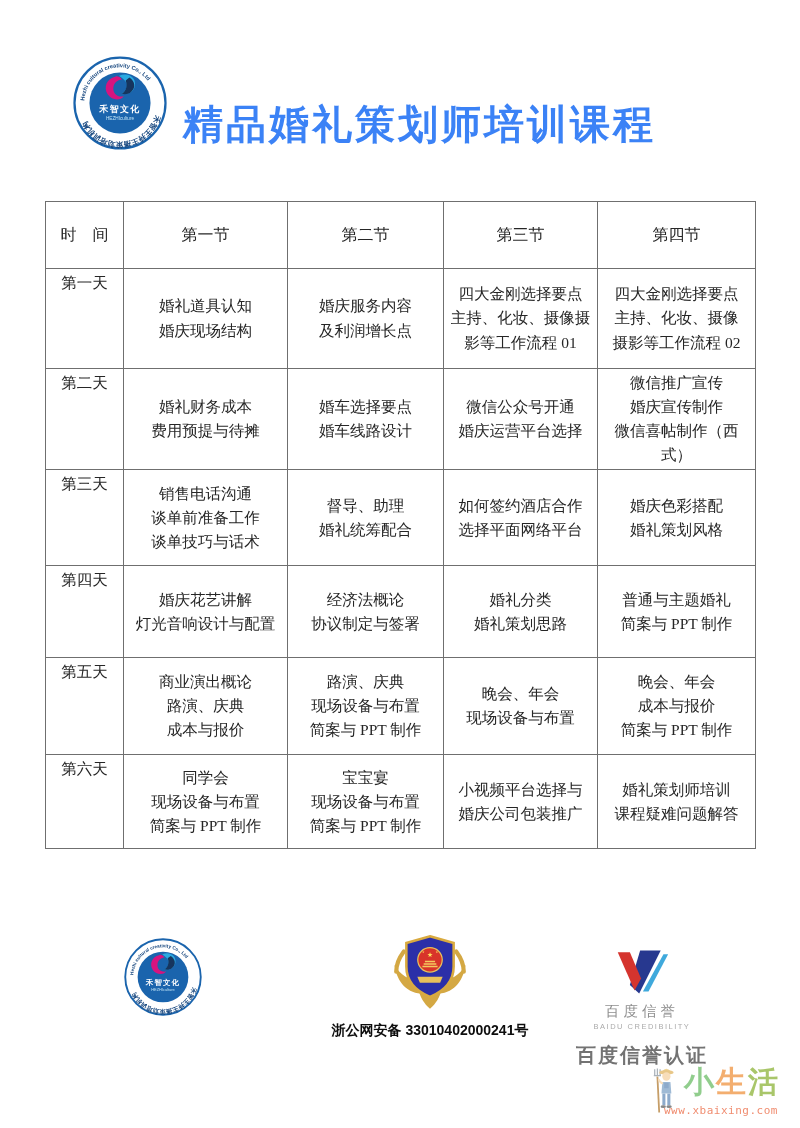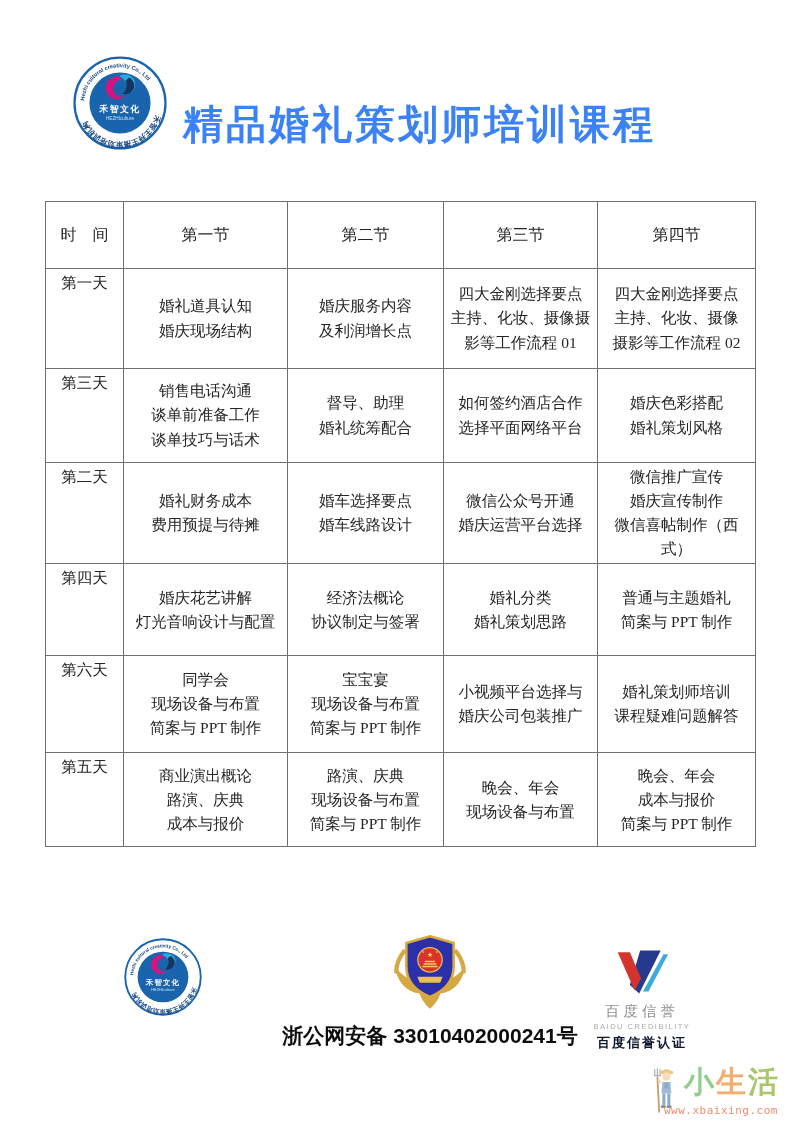--- a/index.html
+++ b/index.html
@@ -43,28 +43,28 @@
   .ftr-col { position:absolute; display:flex; flex-direction:column; align-items:center; }
   .ftr-left   { left:55px;  top:938px; width:215px; }
   .ftr-center { left:335px; top:928px; width:190px; }
   .ftr-right  { left:555px; top:946px; width:174px; }
 
   .copyright {
     margin-top:12px; font-size:15px; color:#3a3a3a;
     font-family:"Liberation Sans","DejaVu Sans",sans-serif; white-space:nowrap;
   }
   .police-no {
-    margin-top:10px; font-size:21px; font-weight:700; color:#0d0d0d;
+    margin-top:10px; font-size:14px; font-weight:700; color:#0d0d0d;
     font-family:"Liberation Sans","DejaVu Sans",sans-serif; white-space:nowrap;
   }
   .baidu-cn { margin-top:6px; font-size:14.5px; color:#8f8f8f; letter-spacing:4px;
     font-family:"Liberation Sans","DejaVu Sans",sans-serif; }
   .baidu-en { margin-top:1px; font-size:7.5px; color:#ababab; letter-spacing:1.5px;
     font-family:Liberation Sans, sans-serif; }
-  .baidu-cert { margin-top:3px; font-size:13px; font-weight:600; color:#0f172a; letter-spacing:2px;
+  .baidu-cert { margin-top:11px; font-size:20px; font-weight:600; color:#737373; letter-spacing:2px;
     font-family:"Liberation Sans","DejaVu Sans",sans-serif; }
 
   
   .watermark { position:absolute; left:652px; top:1063px; width:146px; opacity:.88; }
   .wm-row { display:flex; align-items:flex-start; }
   .wm-chars { display:flex; margin-left:5px; margin-top:4px;
     font-family:"Liberation Sans","DejaVu Sans",sans-serif; font-weight:700; font-size:30px; line-height:1; }
   .wm-chars span { margin-right:2px; }
   .wm-c0 { color:#82c77e; } .wm-c1 { color:#f2a35c; } .wm-c2 { color:#9ebf56; }
   .wm-url {
@@ -132,97 +132,76 @@
 主持、化妆、摄像摄
 影等工作流程 01</div>
           </td>
         <td>
             <div class="lines">四大金刚选择要点
 主持、化妆、摄像
 摄影等工作流程 02</div>
           </td>
       </tr>
       <tr>
+        <th class="day-cell">第二天</th>
+        <td>
+            <div class="lines">婚礼财务成本
+费用预提与待摊</div>
+          </td>
+        <td>
+            <div class="lines">婚车选择要点
+婚车线路设计</div>
+          </td>
+        <td>
+            <div class="lines">微信公众号开通
+婚庆运营平台选择</div>
+          </td>
+        <td>
+            <div class="lines">微信推广宣传
+婚庆宣传制作
+微信喜帖制作（西式）</div>
+          </td>
+      </tr>
+      <tr>
         <th class="day-cell">第三天</th>
         <td>
             <div class="lines">销售电话沟通
 谈单前准备工作
 谈单技巧与话术</div>
           </td>
         <td>
             <div class="lines">督导、助理
 婚礼统筹配合</div>
           </td>
         <td>
             <div class="lines">如何签约酒店合作
 选择平面网络平台</div>
           </td>
         <td>
             <div class="lines">婚庆色彩搭配
 婚礼策划风格</div>
           </td>
       </tr>
       <tr>
-        <th class="day-cell">第二天</th>
-        <td>
-            <div class="lines">婚礼财务成本
-费用预提与待摊</div>
-          </td>
-        <td>
-            <div class="lines">婚车选择要点
-婚车线路设计</div>
-          </td>
-        <td>
-            <div class="lines">微信公众号开通
-婚庆运营平台选择</div>
-          </td>
-        <td>
-            <div class="lines">微信推广宣传
-婚庆宣传制作
-微信喜帖制作（西式）</div>
-          </td>
-      </tr>
-      <tr>
         <th class="day-cell">第四天</th>
         <td>
             <div class="lines">婚庆花艺讲解
 灯光音响设计与配置</div>
           </td>
         <td>
             <div class="lines">经济法概论
 协议制定与签署</div>
           </td>
         <td>
             <div class="lines">婚礼分类
 婚礼策划思路</div>
           </td>
         <td>
             <div class="lines">普通与主题婚礼
 简案与 PPT 制作</div>
-          </td>
-      </tr>
-      <tr>
-        <th class="day-cell">第六天</th>
-        <td>
-            <div class="lines">同学会
-现场设备与布置
-简案与 PPT 制作</div>
-          </td>
-        <td>
-            <div class="lines">宝宝宴
-现场设备与布置
-简案与 PPT 制作</div>
-          </td>
-        <td>
-            <div class="lines">小视频平台选择与
-婚庆公司包装推广</div>
-          </td>
-        <td>
-            <div class="lines">婚礼策划师培训
-课程疑难问题解答</div>
           </td>
       </tr>
       <tr>
         <th class="day-cell">第五天</th>
         <td>
             <div class="lines">商业演出概论
 路演、庆典
 成本与报价</div>
           </td>
         <td>
@@ -231,20 +210,41 @@
 简案与 PPT 制作</div>
           </td>
         <td>
             <div class="lines">晚会、年会
 现场设备与布置</div>
           </td>
         <td>
             <div class="lines">晚会、年会
 成本与报价
 简案与 PPT 制作</div>
+          </td>
+      </tr>
+      <tr>
+        <th class="day-cell">第六天</th>
+        <td>
+            <div class="lines">同学会
+现场设备与布置
+简案与 PPT 制作</div>
+          </td>
+        <td>
+            <div class="lines">宝宝宴
+现场设备与布置
+简案与 PPT 制作</div>
+          </td>
+        <td>
+            <div class="lines">小视频平台选择与
+婚庆公司包装推广</div>
+          </td>
+        <td>
+            <div class="lines">婚礼策划师培训
+课程疑难问题解答</div>
           </td>
       </tr>
     </tbody>
   </table>
 
   <div class="ftr-col ftr-left">
     <svg width="78" height="78" viewBox="0 0 100 100">
       <defs>
         <path id="f-arc-top" d="M 12,50 A 38,38 0 0 1 88,50"></path>
         <path id="f-arc-bot" d="M 89,53 A 39,39 0 0 1 11,53"></path>

